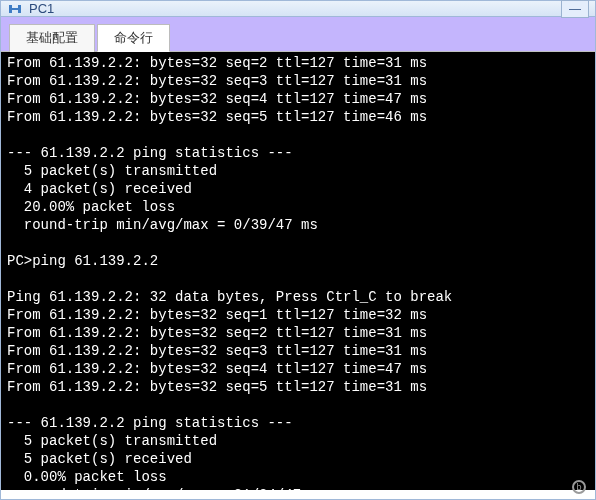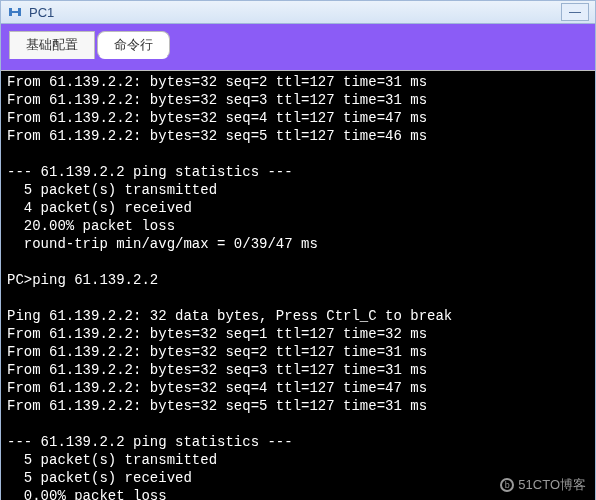--- a/index.html
+++ b/index.html
@@ -13,21 +13,21 @@
 }
 .window {
   background: #fff;
   border: 1px solid #a0b8d8;
   width: 596px;
   height: 500px;
 }
 .titlebar {
   background: linear-gradient(#eaf2fb, #d6e4f5);
   border-bottom: 1px solid #a0b8d8;
-  height: 23px;
+  height: 16px;
   display: flex;
   align-items: center;
   padding: 0 6px;
   justify-content: space-between;
 }
 .title-left { display: flex; align-items: center; gap: 6px; }
 .app-icon svg { width: 16px; height: 16px; display: block; }
 .title-text { font-size: 13px; color: #2c4b7c; }
 .win-btn {
   width: 28px;
@@ -35,40 +35,39 @@
   border: 1px solid #9bb3d0;
   background: #e4eefb;
   display: flex;
   align-items: center;
   justify-content: center;
   font-size: 12px;
   color: #3a5a8a;
 }
 .tabs {
   display: flex;
-  padding: 6px 8px 12px 8px;
+  padding: 6px 8px 0 8px;
   gap: 2px;
-  background: #8b5cf6;
+  background: #c4b5fd;
   border-bottom: 1px solid #c0c0c0;
 }
 .tab {
   border: 1px solid #bcbcbc;
   border-bottom: none;
   background: #f7f7f7;
   padding: 4px 16px;
   font-size: 13px;
   color: #333;
   position: relative;
   top: 1px;
   cursor: pointer;
 }
 .tab.active {
   background: #fff;
   border-bottom: 1px solid #fff;
-  border-radius: 8px;
 }
 .terminal {
   background: #000;
   color: #fff;
   font-family: "Courier New", Consolas, monospace;
   font-size: 14px;
   line-height: 18px;
   padding: 2px 6px;
   height: 438px;
   white-space: pre;
@@ -142,14 +141,13 @@
   5 packet(s) transmitted
   5 packet(s) received
   0.00% packet loss
   round-trip min/avg/max = 31/34/47 ms
 </span>
 </div>
 </div>
 
 <div class="watermark">
   <span class="wm-icon">b</span>
-  <span>51CTO博客</span>
 </div>
 
 </body></html>

